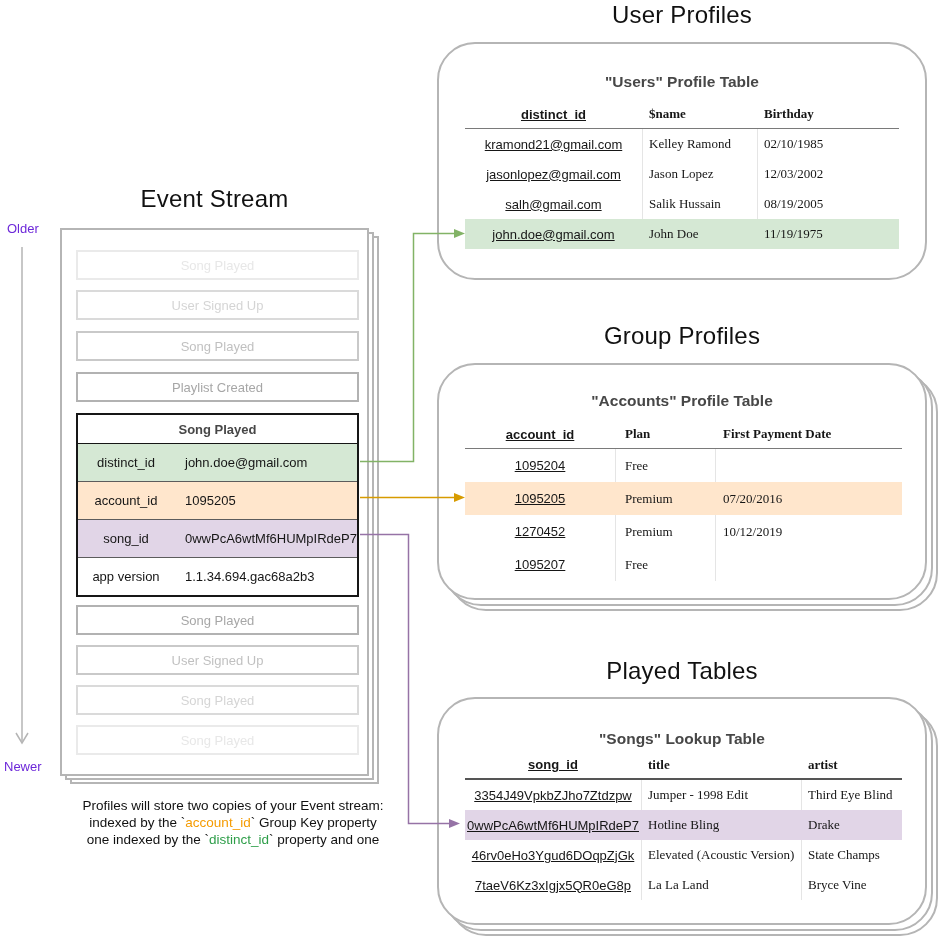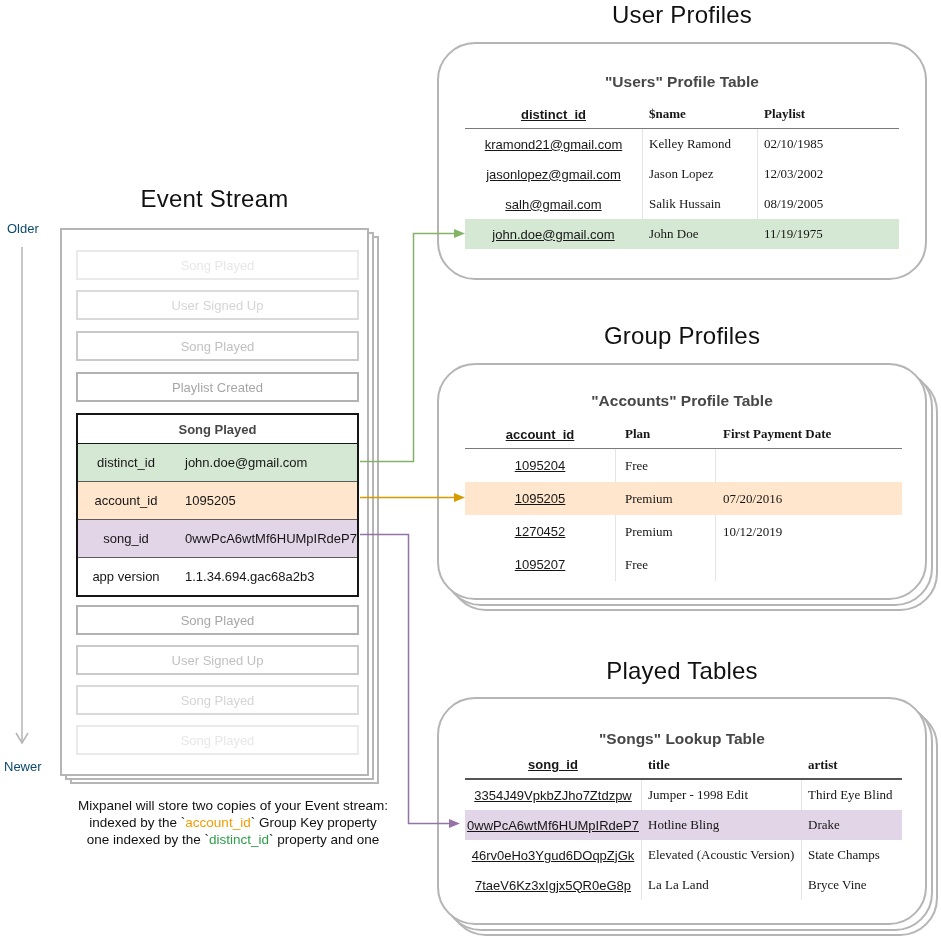--- a/index.html
+++ b/index.html
@@ -7,21 +7,21 @@
           font-family:"Liberation Sans",sans-serif;color:#111;overflow:hidden;}
 
   
   .sec-title{position:absolute;font-size:24px;color:#111;text-align:center;letter-spacing:.2px;}
   .es-title{left:60px;top:185px;width:309px;}
   .up-title{left:437px;top:1px;width:490px;}
   .gp-title{left:437px;top:322px;width:490px;}
   .lt-title{left:437px;top:657px;width:490px;}
 
   
-  .tl-label{position:absolute;font-size:13px;color:#0c4a6e;}
+  .tl-label{position:absolute;font-size:13px;color:#6d28d9;}
   .older{left:7px;top:221px;}
   .newer{left:4px;top:759px;}
 
   
   .es-box{position:absolute;width:309px;height:548px;border:2px solid #b5b5b5;background:#fff;box-sizing:border-box;}
   .es-main{left:60px;top:228px;}
   .es-s1{left:65px;top:232px;}
   .es-s2{left:70px;top:236px;}
 
   
@@ -129,35 +129,35 @@
       </div>
     </div>
 
     <div class="ebox op68" style="top:375px">Song Played</div>
     <div class="ebox op48" style="top:415px">User Signed Up</div>
     <div class="ebox op32" style="top:455px">Song Played</div>
     <div class="ebox op18" style="top:495px">Song Played</div>
   </div>
 
   <div class="caption">
-    <div><span>Mixpanel will store two copies of your Event stream:</span></div>
+    <div><span>Profiles will store two copies of your Event stream:</span></div>
     <div><span>indexed by the `</span><span class="kw-orange">account_id</span><span>` Group Key property</span></div>
     <div><span>one indexed by the `</span><span class="kw-green">distinct_id</span><span>` property and one</span></div>
   </div>
 
   <div class="sec-title up-title">User Profiles</div>
   <div class="card users-card"></div>
   <div class="tbl-title users-title">"Users" Profile Table</div>
   <div class="tbl users-tbl">
     <div class="vdiv" style="left:177px"></div>
     <div class="vdiv" style="left:292px"></div>
     <div class="trow thead">
       <div class="c1 idu">distinct_id</div>
       <div class="c2">$name</div>
-      <div class="c3">Playlist</div>
+      <div class="c3">Birthday</div>
     </div>
     <div class="trow">
       <div class="c1 idu">kramond21@gmail.com</div>
       <div class="c2">Kelley Ramond</div>
       <div class="c3">02/10/1985</div>
     </div>
     <div class="trow">
       <div class="c1 idu">jasonlopez@gmail.com</div>
       <div class="c2">Jason Lopez</div>
       <div class="c3">12/03/2002</div>

